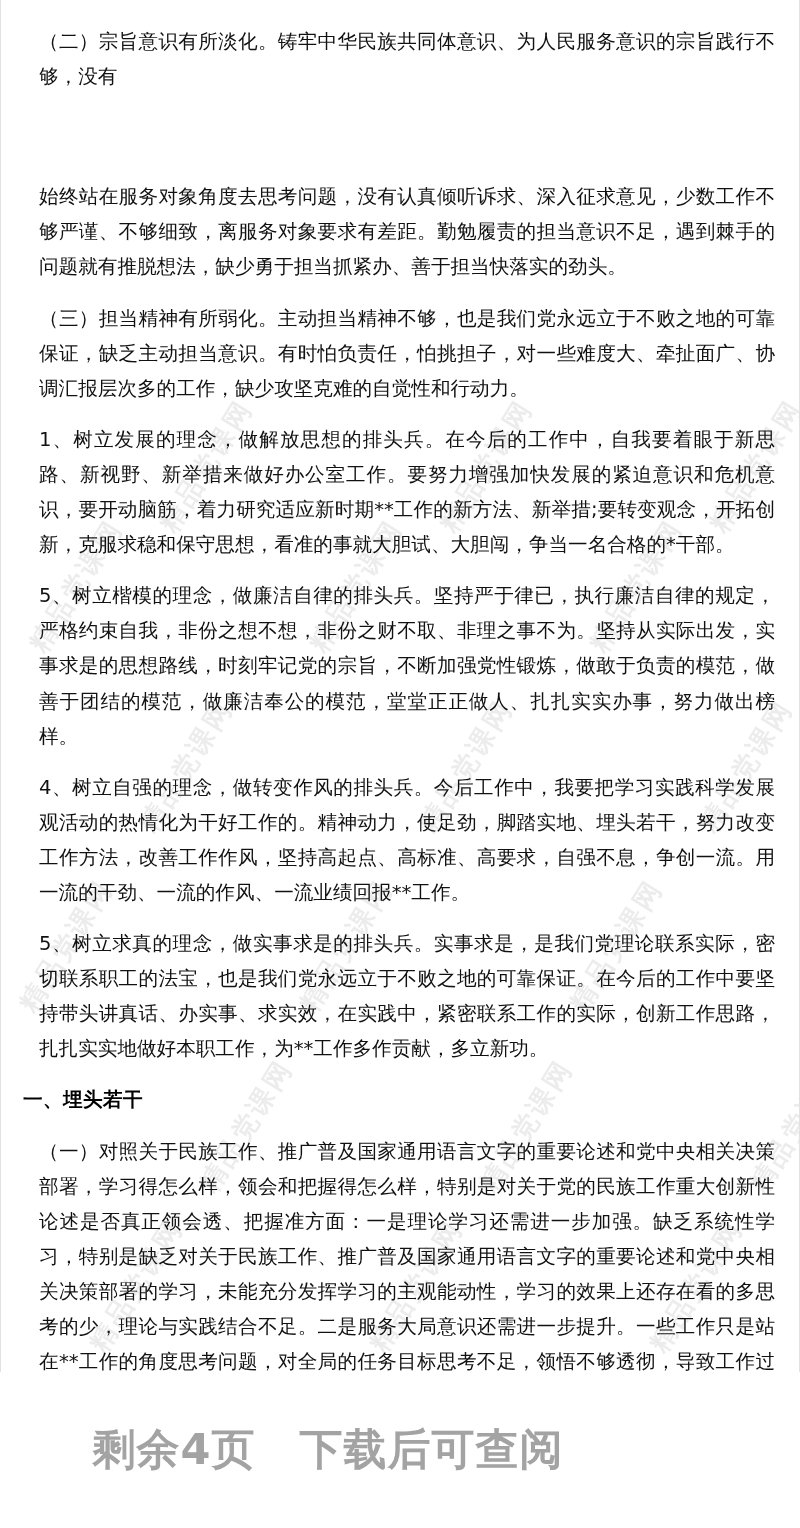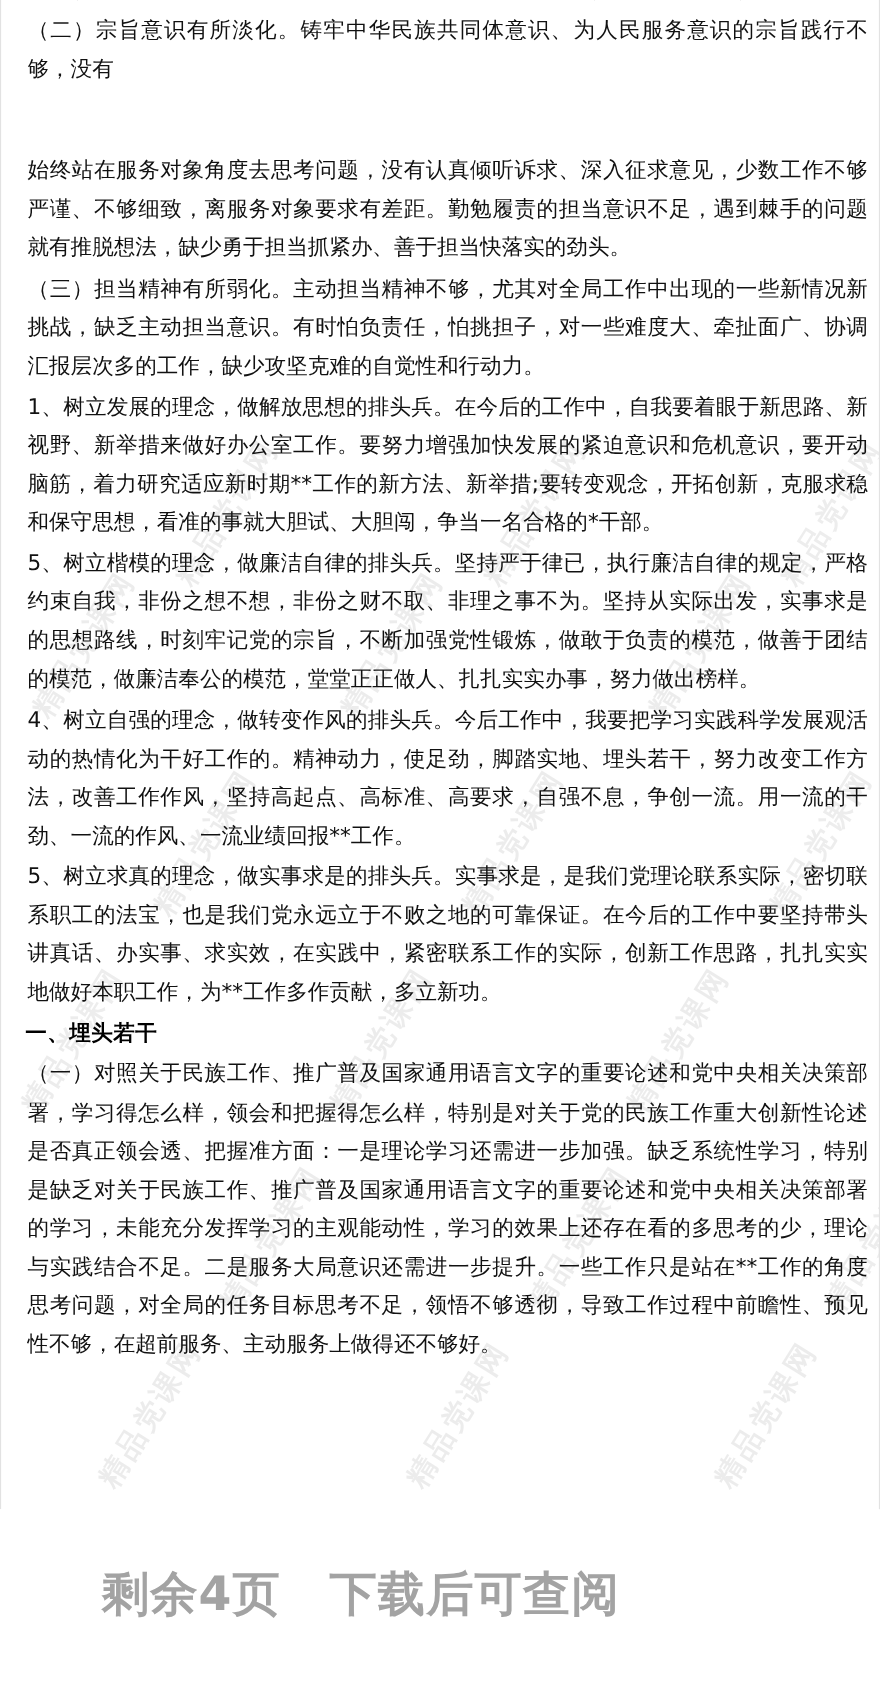--- a/index.html
+++ b/index.html
@@ -54,21 +54,21 @@
   
   #doc-body {
     position: absolute;
     left: 0; top: 0;
     width: 800px;
     z-index: 5;
     padding: 0 10px 0 22px;
     box-sizing: border-box;
   }
   .para {
-    margin: 2px;
+    margin: 16px;
     font-size: 19.6px;
     line-height: 35.1px;
     color: #111111;
     text-align: justify;
     text-justify: inter-ideograph;
     letter-spacing: 0px;
     font-family: "DejaVu Sans", "Liberation Sans", sans-serif;
     word-break: break-all;
   }
   .para.clipped-top {
@@ -136,21 +136,21 @@
     <div class="wm" style="left:80px; top:1340px;">精品党课网</div>
     <div class="wm" style="left:360px; top:1340px;">精品党课网</div>
     <div class="wm" style="left:640px; top:1340px;">精品党课网</div>
   </div>
 
   <div id="doc-body">
     <p class="para clipped-top">想意识的守恒、开进、领头垂有望胜，适用科学理论加强意识领进的能力不足。</p>
     <p class="para">（二）宗旨意识有所淡化。铸牢中华民族共同体意识、为人民服务意识的宗旨践行不够，没有</p>
     <div class="gap-block"></div>
     <p class="para">始终站在服务对象角度去思考问题，没有认真倾听诉求、深入征求意见，少数工作不够严谨、不够细致，离服务对象要求有差距。勤勉履责的担当意识不足，遇到棘手的问题就有推脱想法，缺少勇于担当抓紧办、善于担当快落实的劲头。</p>
-    <p class="para">（三）担当精神有所弱化。主动担当精神不够，尤其对全局工作中出现的一些新情况新挑战，缺乏主动担当意识。有时怕负责任，怕挑担子，对一些难度大、牵扯面广、协调汇报层次多的工作，缺少攻坚克难的自觉性和行动力。</p>
+    <p class="para">（三）担当精神有所弱化。主动担当精神不够，也是我们党永远立于不败之地的可靠保证，缺乏主动担当意识。有时怕负责任，怕挑担子，对一些难度大、牵扯面广、协调汇报层次多的工作，缺少攻坚克难的自觉性和行动力。</p>
     <p class="para">1、树立发展的理念，做解放思想的排头兵。在今后的工作中，自我要着眼于新思路、新视野、新举措来做好办公室工作。要努力增强加快发展的紧迫意识和危机意识，要开动脑筋，着力研究适应新时期**工作的新方法、新举措;要转变观念，开拓创新，克服求稳和保守思想，看准的事就大胆试、大胆闯，争当一名合格的*干部。</p>
     <p class="para">5、树立楷模的理念，做廉洁自律的排头兵。坚持严于律已，执行廉洁自律的规定，严格约束自我，非份之想不想，非份之财不取、非理之事不为。坚持从实际出发，实事求是的思想路线，时刻牢记党的宗旨，不断加强党性锻炼，做敢于负责的模范，做善于团结的模范，做廉洁奉公的模范，堂堂正正做人、扎扎实实办事，努力做出榜样。</p>
     <p class="para">4、树立自强的理念，做转变作风的排头兵。今后工作中，我要把学习实践科学发展观活动的热情化为干好工作的。精神动力，使足劲，脚踏实地、埋头若干，努力改变工作方法，改善工作作风，坚持高起点、高标准、高要求，自强不息，争创一流。用一流的干劲、一流的作风、一流业绩回报**工作。</p>
     <p class="para">5、树立求真的理念，做实事求是的排头兵。实事求是，是我们党理论联系实际，密切联系职工的法宝，也是我们党永远立于不败之地的可靠保证。在今后的工作中要坚持带头讲真话、办实事、求实效，在实践中，紧密联系工作的实际，创新工作思路，扎扎实实地做好本职工作，为**工作多作贡献，多立新功。</p>
     <h2 class="heading">一、埋头若干</h2>
     <p class="para indent">（一）对照关于民族工作、推广普及国家通用语言文字的重要论述和党中央相关决策部署，学习得怎么样，领会和把握得怎么样，特别是对关于党的民族工作重大创新性论述是否真正领会透、把握准方面：一是理论学习还需进一步加强。缺乏系统性学习，特别是缺乏对关于民族工作、推广普及国家通用语言文字的重要论述和党中央相关决策部署的学习，未能充分发挥学习的主观能动性，学习的效果上还存在看的多思考的少，理论与实践结合不足。二是服务大局意识还需进一步提升。一些工作只是站在**工作的角度思考问题，对全局的任务目标思考不足，领悟不够透彻，导致工作过程中前瞻性、预见性不够，在超前服务、主动服务上做得还不够好。</p>
 
   </div>
 
 </div>

